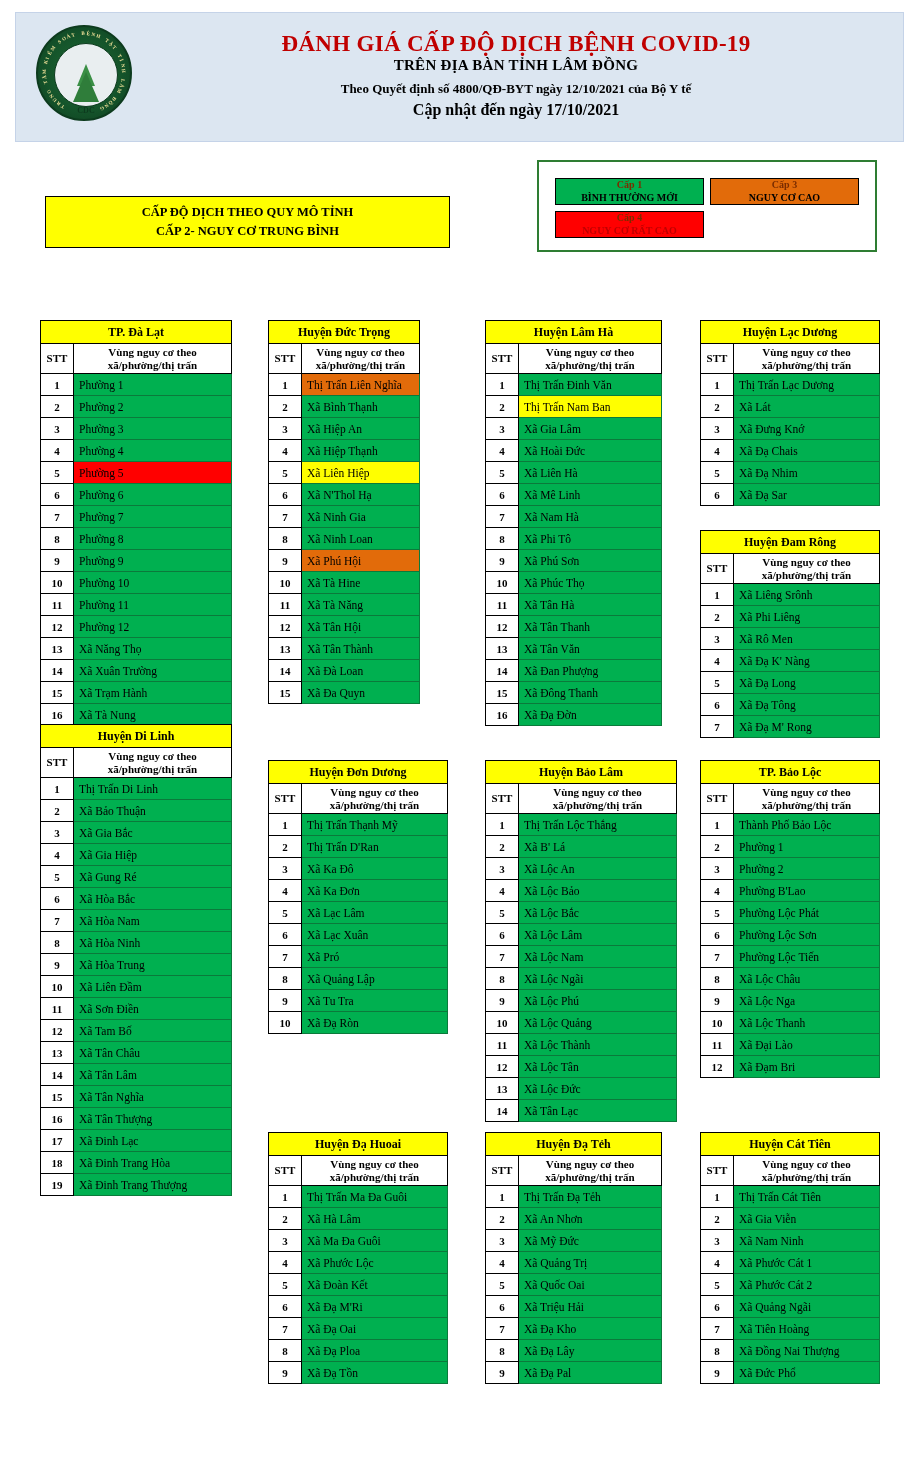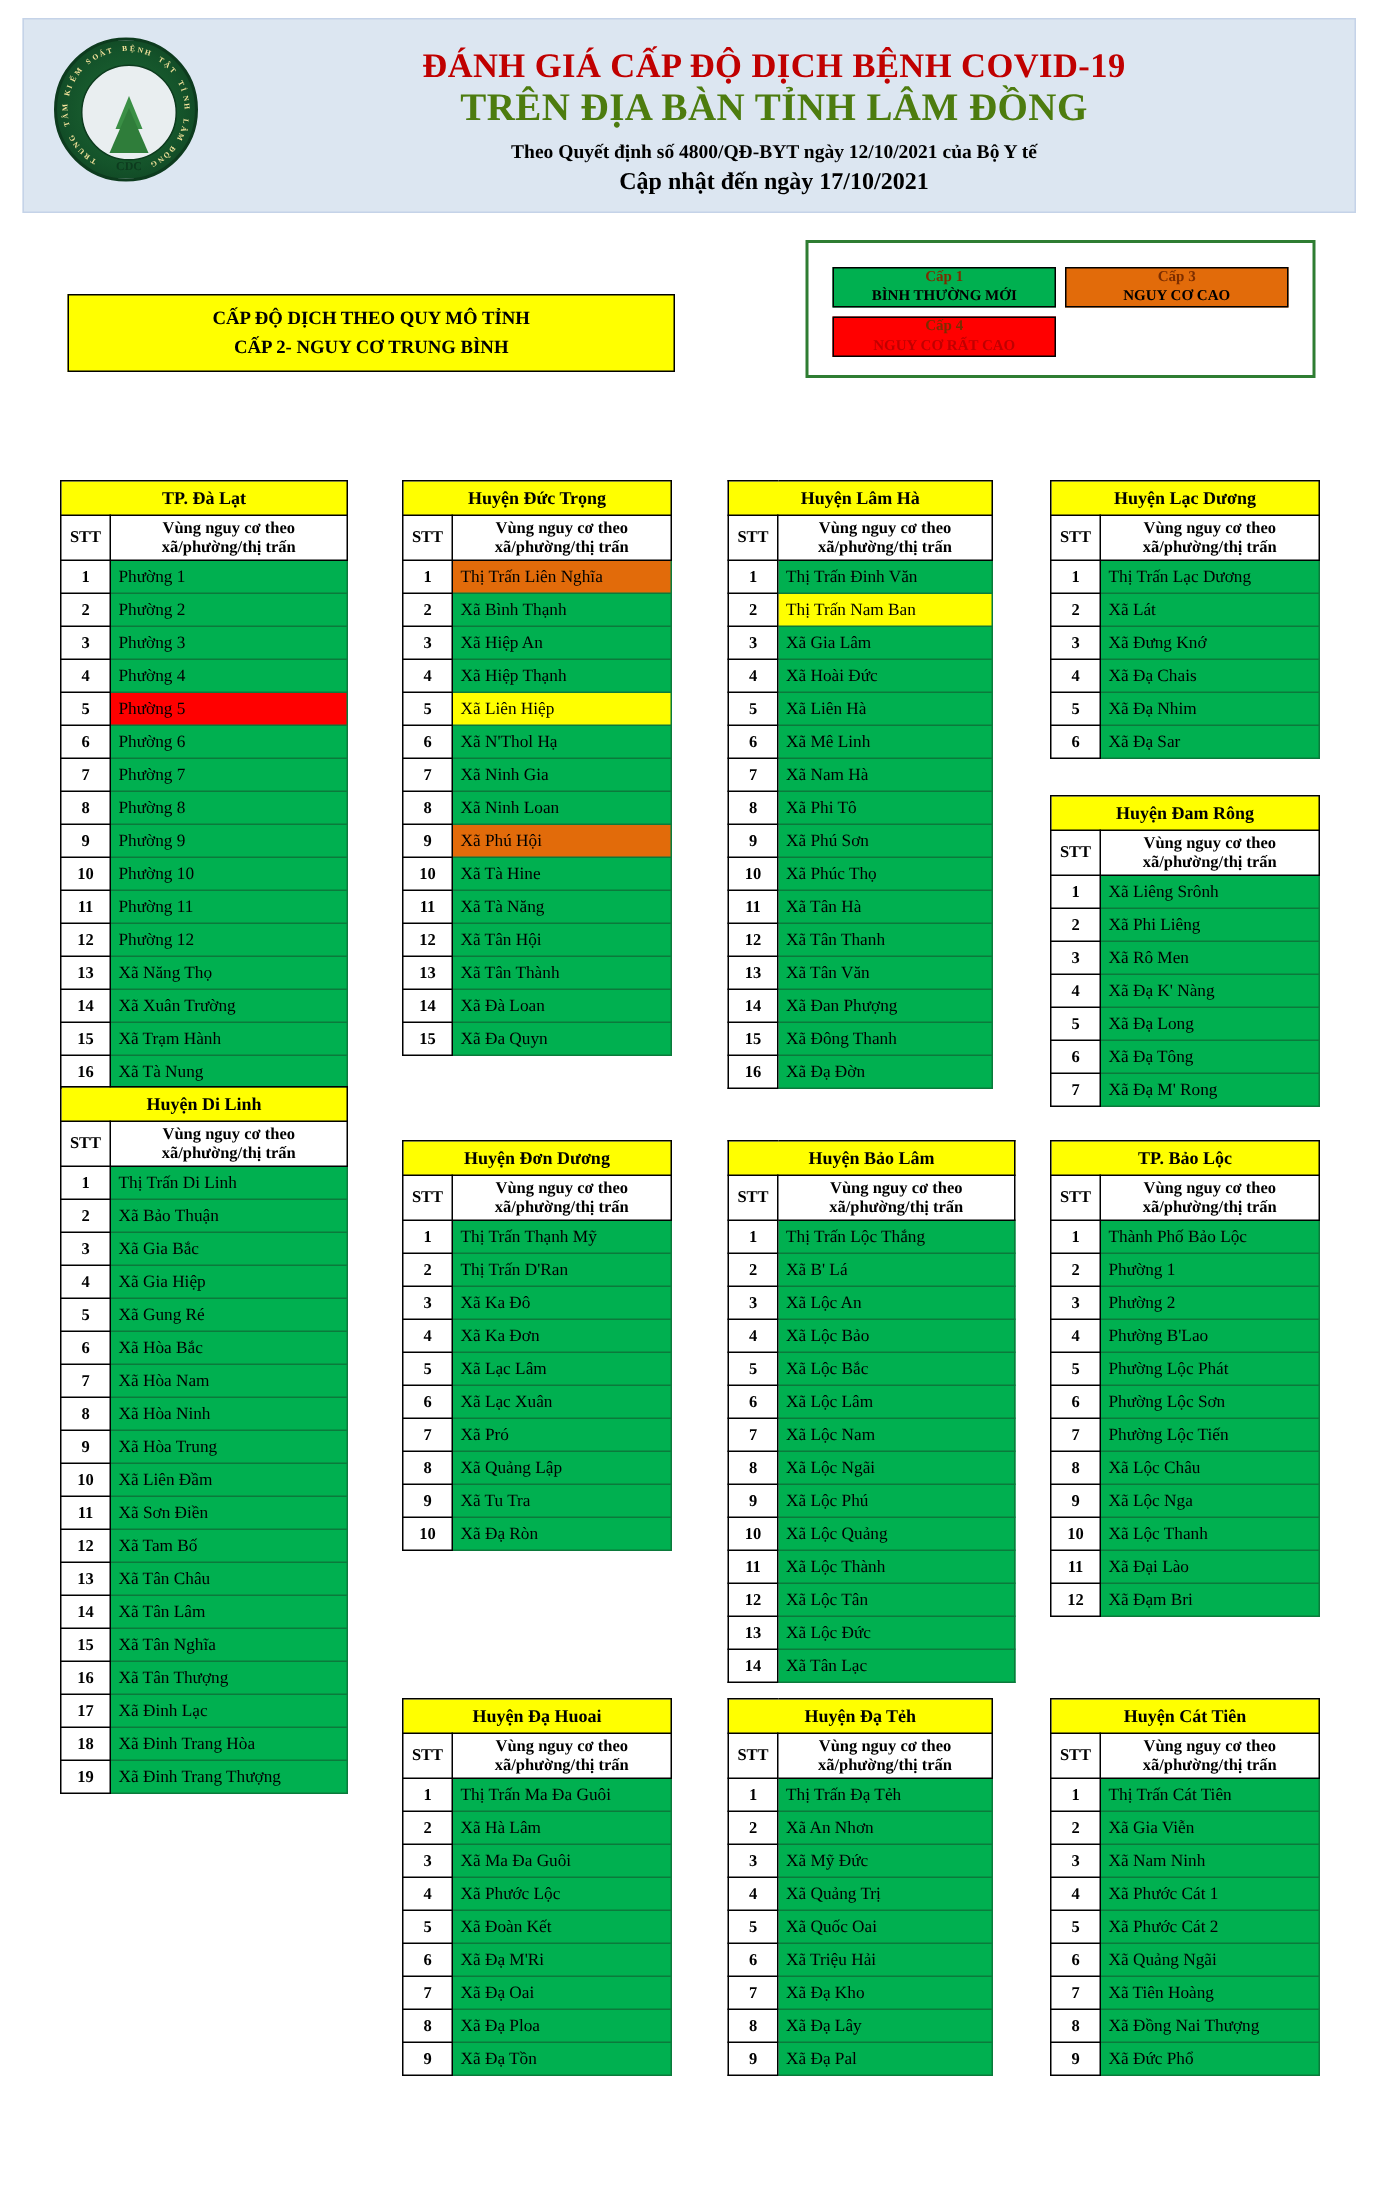--- a/index.html
+++ b/index.html
@@ -108,23 +108,23 @@
     text-align: center;
   }
   .title-1 {
     font-size: 23px;
     font-weight: bold;
     color: #c00000;
     letter-spacing: .3px;
     line-height: 1.15;
   }
   .title-2 {
-    font-size: 26px;
-    font-weight: bold;
-    color: #4d7c0f;
+    font-size: 15px;
+    font-weight: bold;
+    color: #000000;
     letter-spacing: .3px;
     line-height: 1.15;
   }
   .title-3 {
     margin-top: 6px;
     font-size: 13px;
     font-weight: bold;
     color: #000;
   }
   .title-4 {
@@ -415,21 +415,21 @@
           <tr>
             <td class="stt">15</td>
             <td class="name lv1">Xã Trạm Hành</td>
           </tr>
           <tr>
             <td class="stt">16</td>
             <td class="name lv1">Xã Tà Nung</td>
           </tr>
         </tbody>
       </table>
-      <table class="tbl" style="left: 268px; top: 320px; width: 180px; padding-left: 28px;">
+      <table class="tbl" style="left: 268px; top: 320px; width: 152px; padding-left: 28px;">
         <tbody>
           <tr class="title-row">
             <td colspan="2">Huyện Đức Trọng</td>
           </tr>
           <tr class="head-row">
             <td style="width: 30px;">STT</td>
             <td>
               <div>Vùng nguy cơ theo</div>
               <div>xã/phường/thị trấn</div>
             </td>

